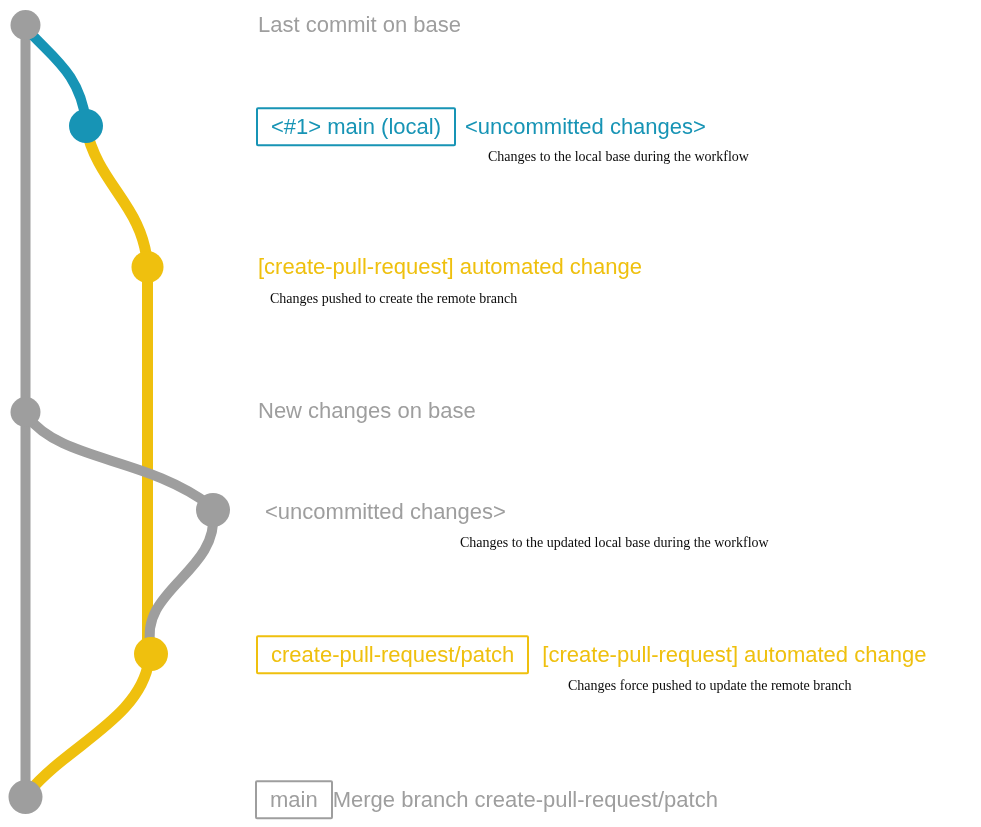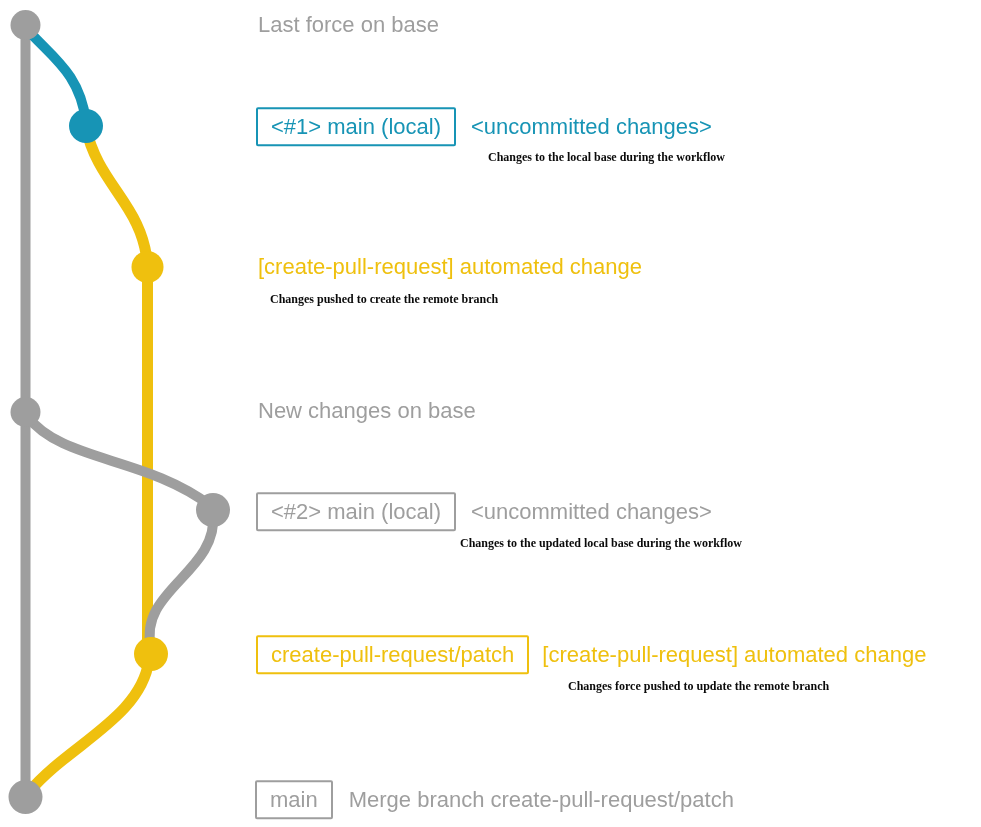--- a/index.html
+++ b/index.html
@@ -51,27 +51,26 @@
   .badge-blue { color: var(--c-blue); border-color: var(--c-blue); }
   .badge-gray { color: var(--c-gray); border-color: var(--c-gray); }
   .badge-yellow { color: var(--c-yellow); border-color: var(--c-yellow); text-align: center; }
 
   .t-sans { font-size: 22px; }
   .t-gray { color: var(--c-gray); }
   .t-blue { color: var(--c-blue); }
   .t-yellow { color: var(--c-yellow); }
   .t-serif {
     font-family: "Liberation Serif", serif;
-    font-size: 12px;
+    font-size: 14px;
     color: var(--c-ink);
-    font-weight: bold;
   }
-  .gap15 { margin-left: 15px; }
+  .gap15 { margin-left: 9px; }
   .gap13 { margin-left: 13px; }
-  .gap16 { margin-left: 16px; }
+  .gap16 { }
 </style>
 </head>
 <body>
 
 <div id="stage">
 
   <svg id="graph-svg" width="245" height="827" viewBox="0 0 245 827">
 
     <path class="line-gray" d="M25.5,25 L25.5,797"></path>
 
@@ -87,21 +86,21 @@
     <circle class="dot-gray" cx="25.5" cy="25" r="15"></circle>
     <circle class="dot-gray" cx="25.5" cy="412" r="15"></circle>
     <circle class="dot-gray" cx="213" cy="510" r="17"></circle>
     <circle class="dot-blue" cx="86" cy="126" r="17"></circle>
     <circle class="dot-yellow" cx="147.5" cy="267" r="16"></circle>
     <circle class="dot-yellow" cx="151" cy="654" r="17"></circle>
     <circle class="dot-gray" cx="25.5" cy="797" r="17"></circle>
   </svg>
 
   <div class="anno" style="left:258px; top:25px;">
-    <span class="t-sans t-gray">Last force on base</span>
+    <span class="t-sans t-gray">Last commit on base</span>
   </div>
 
   <div class="anno" style="left:256px; top:127px;">
     <span class="badge badge-blue">&lt;#1&gt; main (local)</span>
     <span class="t-sans t-blue gap15">&lt;uncommitted changes&gt;</span>
   </div>
   <div class="anno" style="left:488px; top:157px;">
     <span class="t-serif">Changes to the local base during the workflow</span>
   </div>
 
@@ -110,21 +109,20 @@
   </div>
   <div class="anno" style="left:270px; top:299px;">
     <span class="t-serif">Changes pushed to create the remote branch</span>
   </div>
 
   <div class="anno" style="left:258px; top:411px;">
     <span class="t-sans t-gray">New changes on base</span>
   </div>
 
   <div class="anno" style="left:256px; top:512px;">
-    <span class="badge badge-gray">&lt;#2&gt; main (local)</span>
     <span class="t-sans t-gray gap15">&lt;uncommitted changes&gt;</span>
   </div>
   <div class="anno" style="left:460px; top:543px;">
     <span class="t-serif">Changes to the updated local base during the workflow</span>
   </div>
 
   <div class="anno" style="left:256px; top:655px;">
     <span class="badge badge-yellow">create-pull-request/patch</span>
     <span class="t-sans t-yellow gap13">[create-pull-request] automated change</span>
   </div>

